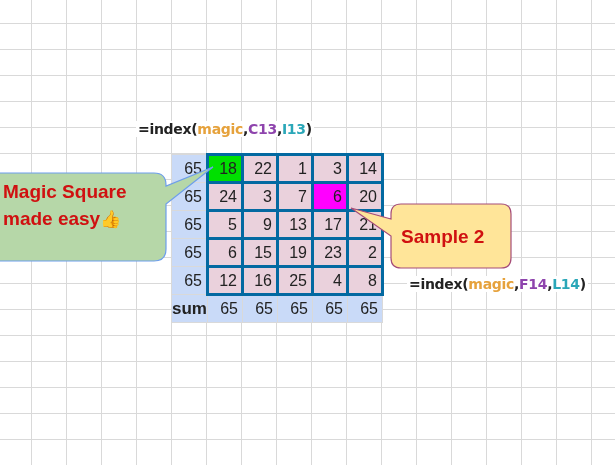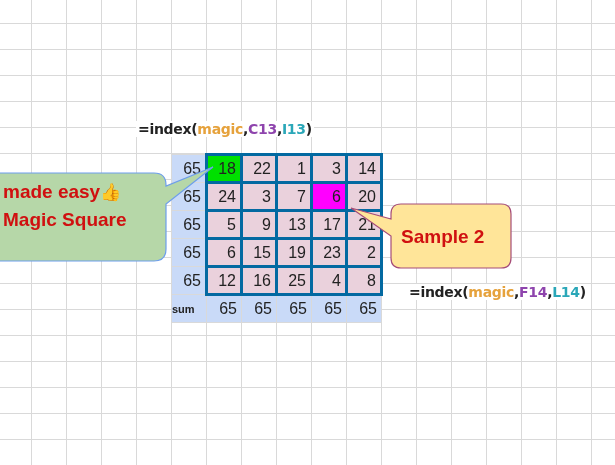--- a/index.html
+++ b/index.html
@@ -30,21 +30,21 @@
       width: 35px; height: 28px; padding: 0 4px 0 0; box-sizing: border-box;
       text-align: right; vertical-align: middle;
     }
     .sheet td.rowsum { background: #c9daf8; border: 1px solid #d9d9d9; }
     .sheet td.cell {
       background: #ead1dc; border: 3px solid #0369a1;
     }
     .sheet td.cell.hl-green { background: #00e000; }
     .sheet td.cell.hl-magenta { background: #ff00ff; }
     .sheet td.colsum { background: #c9daf8; border: 1px solid #d9d9d9; }
-    .sheet td.sumlabel { font-weight: bold; font-size: 11px; text-align: left; padding: 0; }
+    .sheet td.sumlabel { font-weight: bold; font-size: 17px; text-align: left; padding: 0; }
 
     .callout { position: absolute; }
     .callout svg { position: absolute; left: 0; top: 0; overflow: visible; }
     .callout-text {
       position: absolute; color: #d01010; font-weight: bold;
       font-family: "Liberation Sans", sans-serif; white-space: nowrap;
     }
   </style>
 </head>
 <body>
@@ -104,27 +104,27 @@
       <td class="colsum">65</td>
     </tr>
   </tbody>
 </table>
 
 <div class="callout" style="left:0; top:0; width:615px; height:465px; pointer-events:none;">
   <svg width="615" height="465">
     <path d="M -12 173 L 154 173 Q 166 173 166 185 L 166 186 L 213 167 L 166 204 L 166 249 Q 166 261 154 261 L -12 261 Z" fill="#b6d7a8" stroke="#6d9eeb" stroke-width="1.2"></path>
   </svg>
   <div class="callout-text" style="left:3px; top:178px; font-size:19px; line-height:27px;">
+    <div>Magic Square</div>
     <div><span>made easy</span><span style="font-size:17px;">👍</span></div>
-    <div>Magic Square</div>
   </div>
 </div>
 
 <div class="callout" style="left:8px; top:0; width:555px; height:465px; pointer-events:none;">
   <svg width="615" height="465">
     <path d="M 393 204 L 493 204 Q 503 204 503 214 L 503 258 Q 503 268 493 268 L 393 268 Q 383 268 383 258 L 383 236 L 343 208 L 383 219 L 383 214 Q 383 204 393 204 Z" fill="#ffe599" stroke="#a64d79" stroke-width="1.2"></path>
   </svg>
   <div class="callout-text" style="left:393px; top:226px; font-size:19px;">Sample 2</div>
 </div>
 
-<div class="formula" style="left:407px; top:284px;">
+<div class="formula" style="left:407px; top:276px;">
   <span>=index(</span><span class="f-magic">magic</span><span>,</span><span class="f-ref1">F14</span><span>,</span><span class="f-ref2">L14</span><span>)</span>
 </div>
 
 </body></html>

